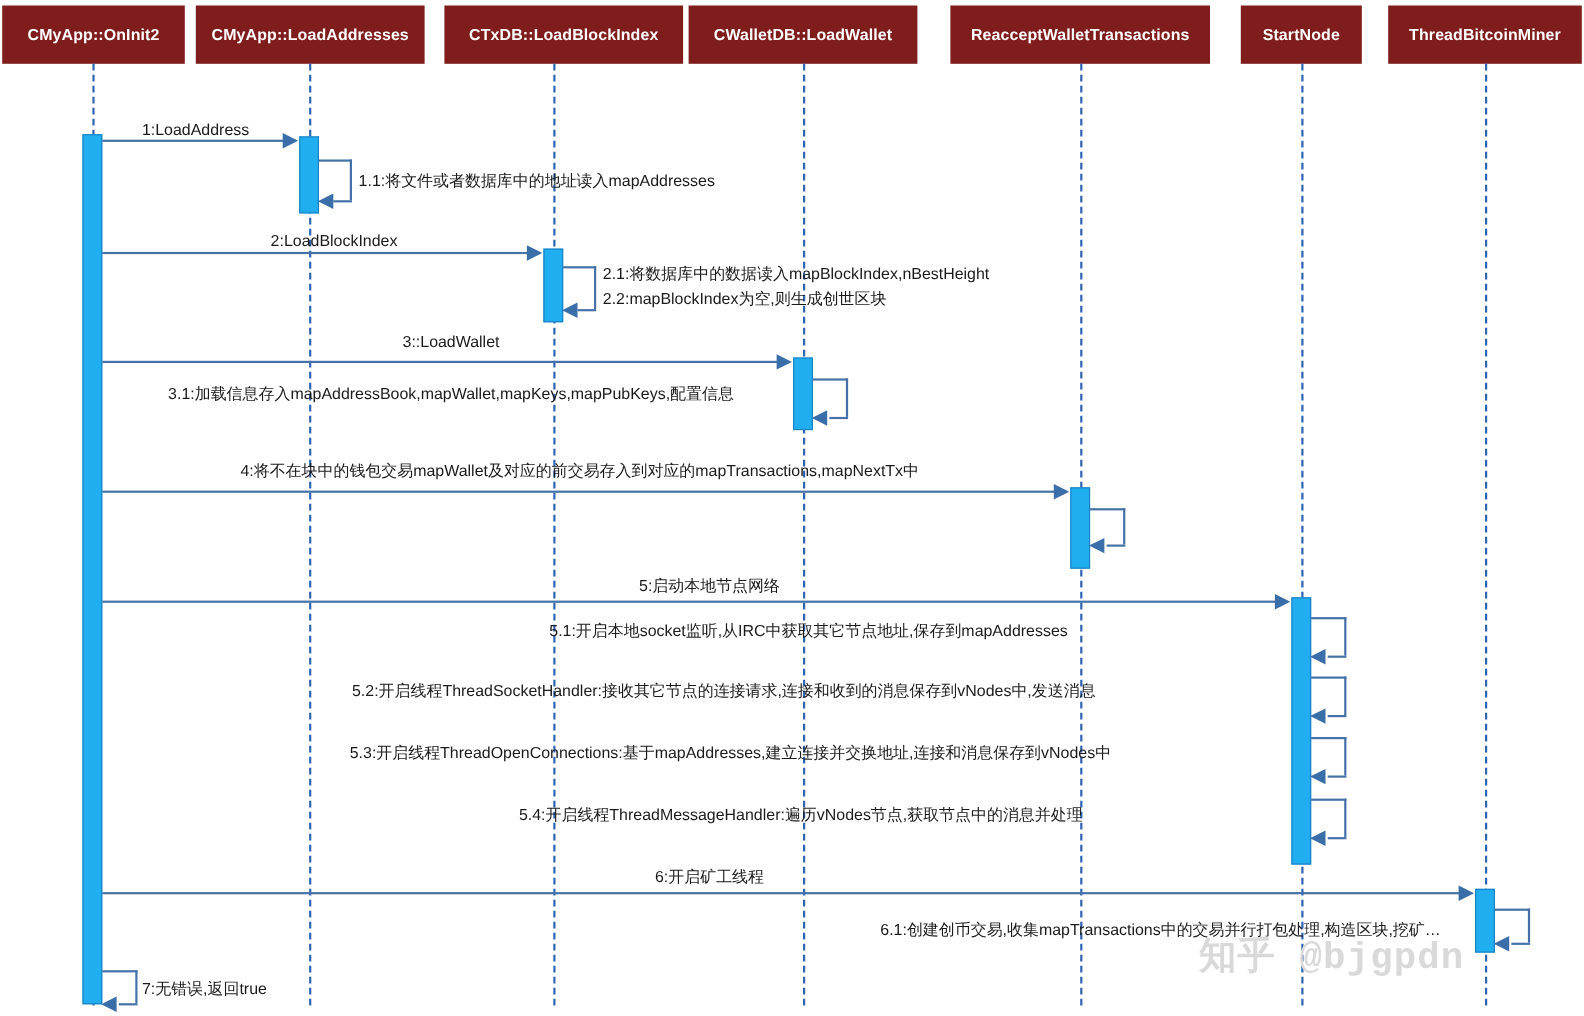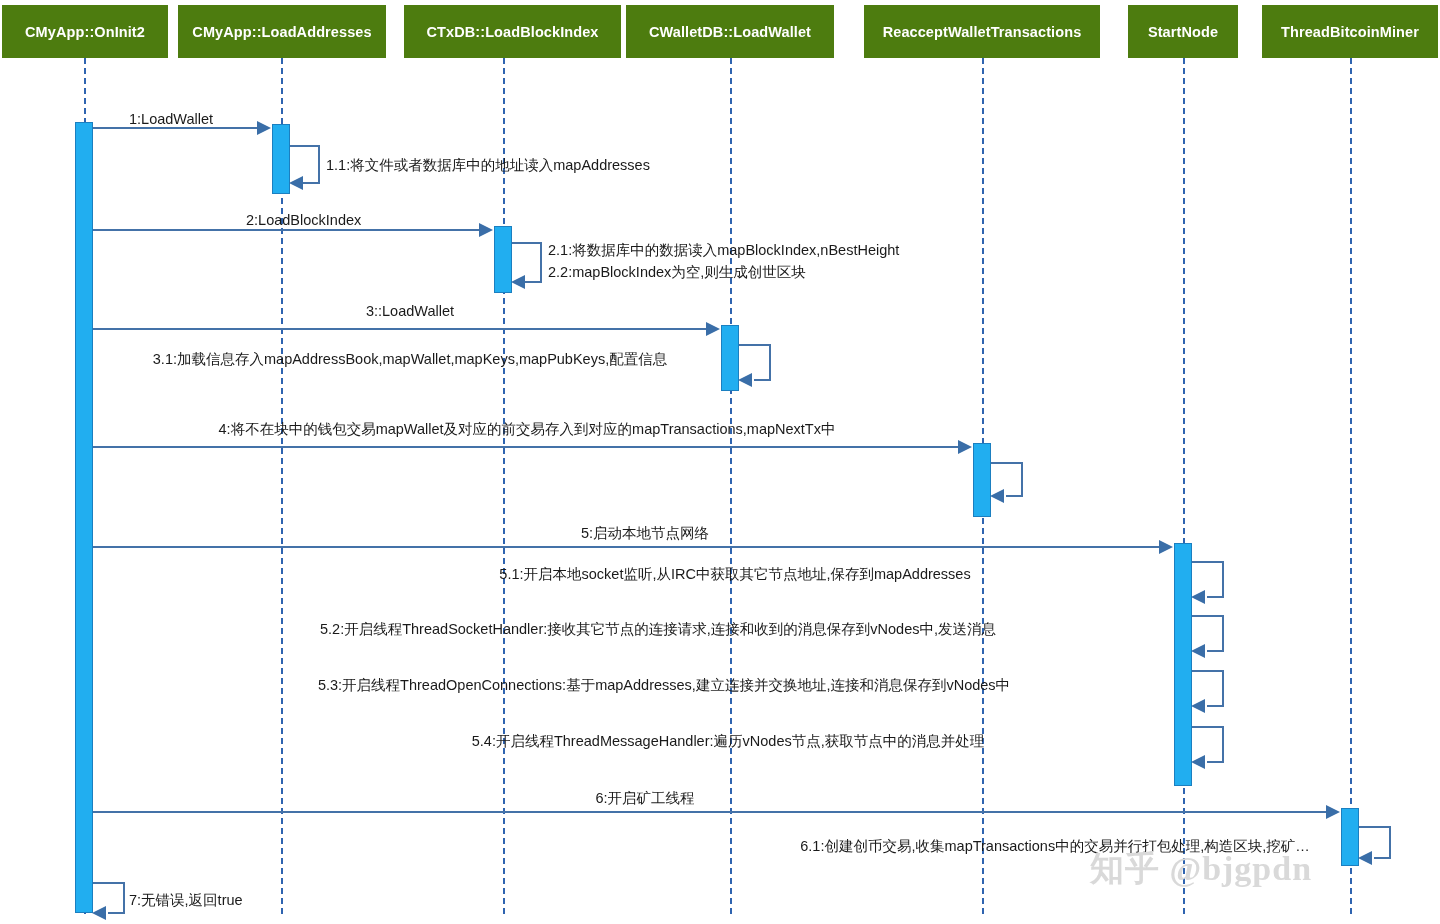--- a/index.html
+++ b/index.html
@@ -7,21 +7,21 @@
     width:1440px;height:924px;
     background:#ffffff;
     font-family:"Liberation Sans","DejaVu Sans",sans-serif;
     overflow:hidden;
   }
   #diagram{position:relative;width:1440px;height:924px;}
 
   
   .participant{
     position:absolute;
-    background:#4d7c0f;
+    background:#7f1d1d;
     color:#ffffff;
     font-weight:bold;
     font-size:14.5px;
     display:flex;align-items:center;justify-content:center;
     text-align:center;
     letter-spacing:.1px;
     box-sizing:border-box;
     padding:0 16px;
     white-space:nowrap;
   }
@@ -82,21 +82,21 @@
   .loop-bottom{border-top-width:2px;height:0;}
   .loop-right{border-right-width:2px;width:0;}
 
   
   .watermark{
     position:absolute;
     color:#d9d9d9;
     font-size:34px;
     font-weight:bold;
     white-space:nowrap;
-    font-family:Liberation Serif, serif;
+    font-family:Liberation Mono, monospace;
     letter-spacing:1px;
     pointer-events:none;
   }
 </style>
 </head>
 <body>
 
 <div id="diagram">
 
   <div class="participant" style="left:2px;top:5px;width:166px;height:53px;">
@@ -132,21 +132,21 @@
   <div class="activation" style="left:75px;top:122px;height:791px;"></div>
   <div class="activation" style="left:272px;top:124px;height:70px;"></div>
   <div class="activation" style="left:494px;top:226px;height:67px;"></div>
   <div class="activation" style="left:721px;top:325px;height:66px;"></div>
   <div class="activation" style="left:973px;top:443px;height:74px;"></div>
   <div class="activation" style="left:1174px;top:543px;height:243px;"></div>
   <div class="activation" style="left:1341px;top:808px;height:58px;"></div>
 
   <div class="msgline" style="left:93px;top:127px;width:166px;"></div>
   <div class="arrowhead" style="left:257px;top:121px;"></div>
-  <div class="msglabel" style="left:129px;top:110px;">1:LoadWallet</div>
+  <div class="msglabel" style="left:129px;top:110px;">1:LoadAddress</div>
 
   <div class="loop-top" style="left:290px;top:145px;width:30px;"></div>
   <div class="loop-right" style="left:318px;top:145px;height:37px;"></div>
   <div class="loop-bottom" style="left:303px;top:182px;width:17px;"></div>
   <div class="arrowhead left" style="left:289px;top:176px;"></div>
   <div class="msglabel" style="left:326px;top:156px;">1.1:将文件或者数据库中的地址读入mapAddresses</div>
 
   <div class="msgline" style="left:93px;top:229px;width:388px;"></div>
   <div class="arrowhead" style="left:479px;top:223px;"></div>
   <div class="msglabel" style="left:246px;top:211px;">2:LoadBlockIndex</div>

